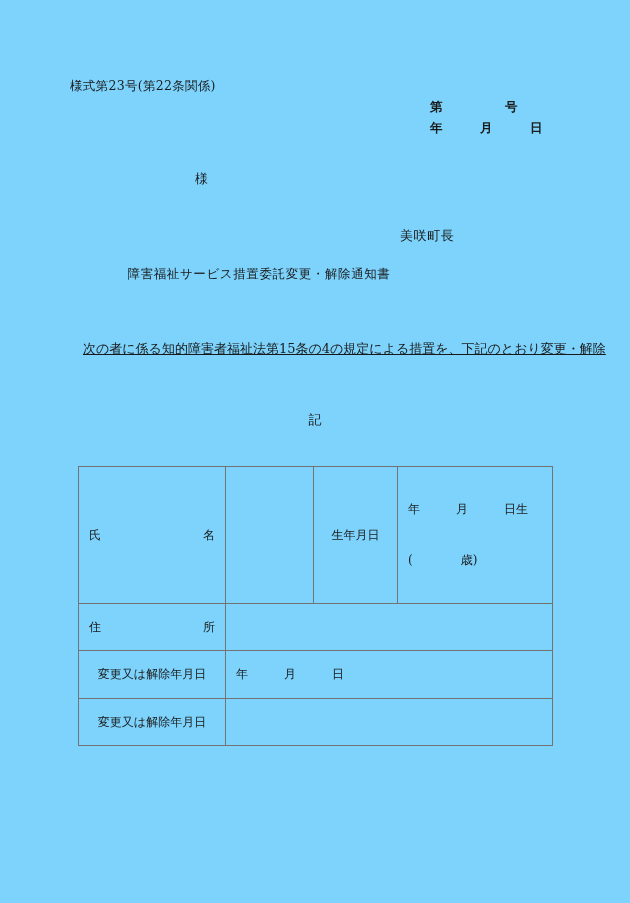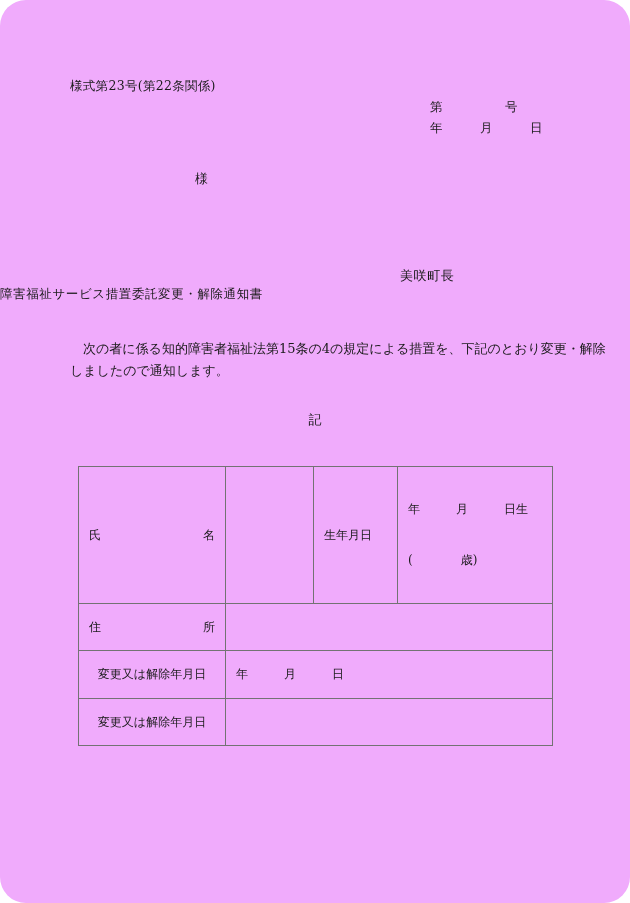--- a/index.html
+++ b/index.html
@@ -8,78 +8,76 @@
     background: #ffffff;
   }
   body {
     font-family: "DejaVu Serif", "Liberation Serif", serif;
     color: #1a1a1a;
   }
   .page {
     position: relative;
     width: 630px;
     height: 903px;
-    background: #f0abfc;
+    background: #7dd3fc;
     overflow: hidden;
-    border-radius: 26px;
   }
 
   
   .form-no {
     position: absolute;
     left: 70px;
     top: 78px;
     font-size: 12.5px;
     letter-spacing: 0.3px;
     white-space: nowrap;
   }
   .doc-meta {
     position: absolute;
     left: 430px;
     top: 96px;
     font-size: 12.5px;
     line-height: 21px;
   }
-  .doc-meta div { white-space: pre; }
+  .doc-meta div { white-space: pre; font-weight: bold; }
 
   .addressee {
     position: absolute;
     left: 195px;
     top: 170px;
     font-size: 13px;
   }
   .issuer {
     position: absolute;
     left: 400px;
     top: 227px;
     font-size: 13px;
     letter-spacing: 0.6px;
-    margin-top: 40px;
   }
 
   .doc-title {
     position: absolute;
     left: 0;
-    top: 286px;
+    top: 266px;
     width: 518px;
-    text-align: left;
+    text-align: center;
     font-size: 12.5px;
     letter-spacing: 0.6px;
   }
 
   
   .body-text {
     position: absolute;
     left: 70px;
     top: 338px;
     width: 490px;
     font-size: 13px;
     line-height: 22px;
   }
-  .body-text .line1 { text-indent: 1em; white-space: nowrap; }
+  .body-text .line1 { text-indent: 1em; white-space: nowrap; text-decoration: underline; }
   .body-text .line2 { white-space: nowrap; }
 
   .ki-mark {
     position: absolute;
     left: 0;
     top: 411px;
     width: 630px;
     text-align: center;
     font-size: 13px;
   }
@@ -107,21 +105,21 @@
   .lbl-spread {
     display: flex;
     justify-content: space-between;
   }
   .lbl-center {
     text-align: center;
   }
   .cell-blank { }
   .dob-head {
     width: 63px;
-    text-align: left;
+    text-align: center;
     padding: 0 4px;
     white-space: nowrap;
   }
   .dob-val {
     width: 134px;
     padding: 4px 8px;
     line-height: 17px;
     white-space: pre;
   }
   .date-val {
@@ -148,21 +146,20 @@
   </div>
 
   <div class="addressee">様</div>
 
   <div class="issuer">美咲町長</div>
 
   <div class="doc-title">障害福祉サービス措置委託変更・解除通知書</div>
 
   <div class="body-text">
     <div class="line1">次の者に係る知的障害者福祉法第15条の4の規定による措置を、下記のとおり変更・解除</div>
-    <div class="line2">しましたので通知します。</div>
   </div>
 
   <div class="ki-mark">記</div>
 
   <table class="form-table">
     <tbody>
       <tr class="r1">
         <td class="lbl">
           <span class="lbl-spread">
             <span>氏</span>

